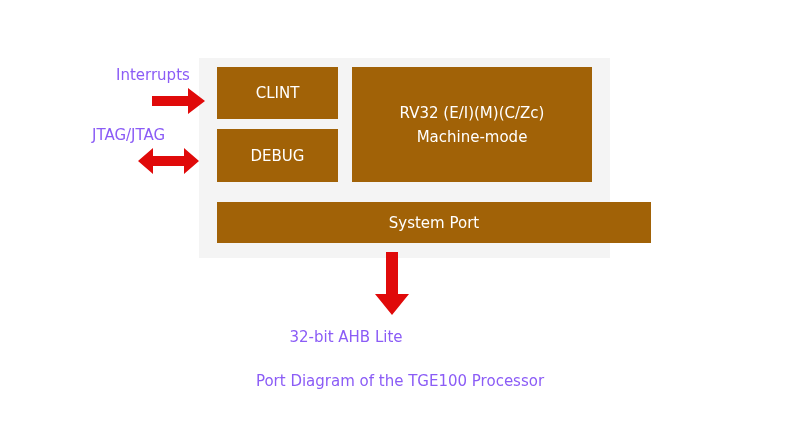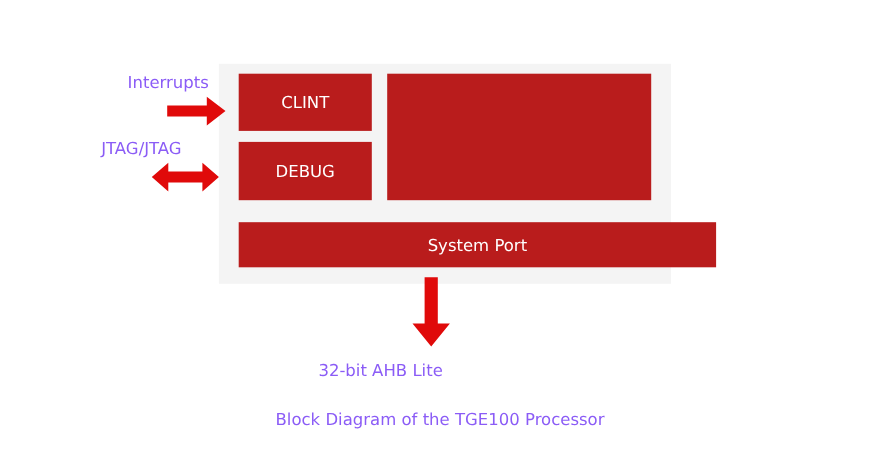--- a/index.html
+++ b/index.html
@@ -5,21 +5,21 @@
   html, body { margin: 0; padding: 0; }
   body {
     width: 800px; height: 426px; background: #ffffff; position: relative;
     overflow: hidden; font-family: "DejaVu Sans", sans-serif;
   }
   .panel {
     position: absolute; left: 199px; top: 58px; width: 411px; height: 200px;
     background: #f4f4f4;
   }
   .block {
-    position: absolute; background: #b91c1c; color: #ffffff;
+    position: absolute; background: #a16207; color: #ffffff;
     display: flex; align-items: center; justify-content: center;
     text-align: center; font-size: 15px; line-height: 24px;
   }
   #clint  { left: 217px; top: 67px;  width: 121px; height: 52px; }
   #debug  { left: 217px; top: 129px; width: 121px; height: 53px; }
   #core   { left: 352px; top: 67px;  width: 240px; height: 115px; flex-direction: column; }
   #sport  { left: 217px; top: 202px; width: 434px; height: 41px; justify-content: center; }
   .label {
     position: absolute; color: #8b5cf6; font-size: 15px; white-space: nowrap;
   }
@@ -36,30 +36,32 @@
 
 <div class="block" id="clint">
   <span>CLINT</span>
 </div>
 
 <div class="block" id="debug">
   <span>DEBUG</span>
 </div>
 
 <div class="block" id="core">
+  <span>RV32 (E/I)(M)(C/Zc)</span>
+  <span>Machine-mode</span>
 </div>
 
 <div class="block" id="sport">
   <span>System Port</span>
 </div>
 
 <div class="label" id="lbl-int">Interrupts</div>
 <div class="label" id="lbl-jtag">JTAG/JTAG</div>
 <div class="label" id="lbl-ahb">32-bit AHB Lite</div>
-<div class="label" id="caption">Block Diagram of the TGE100 Processor</div>
+<div class="label" id="caption">Port Diagram of the TGE100 Processor</div>
 
 <svg class="arrow" style="left:152px; top:88px;" width="54" height="26">
   <polygon points="0,8 36,8 36,0 53,13 36,26 36,18 0,18" fill="#e00a0a"></polygon>
 </svg>
 
 <svg class="arrow" style="left:138px; top:148px;" width="62" height="26">
   <polygon points="0,13 15,0 15,8 46,8 46,0 61,13 46,26 46,18 15,18 15,26" fill="#e00a0a"></polygon>
 </svg>
 
 <svg class="arrow" style="left:374px; top:252px;" width="36" height="64">

